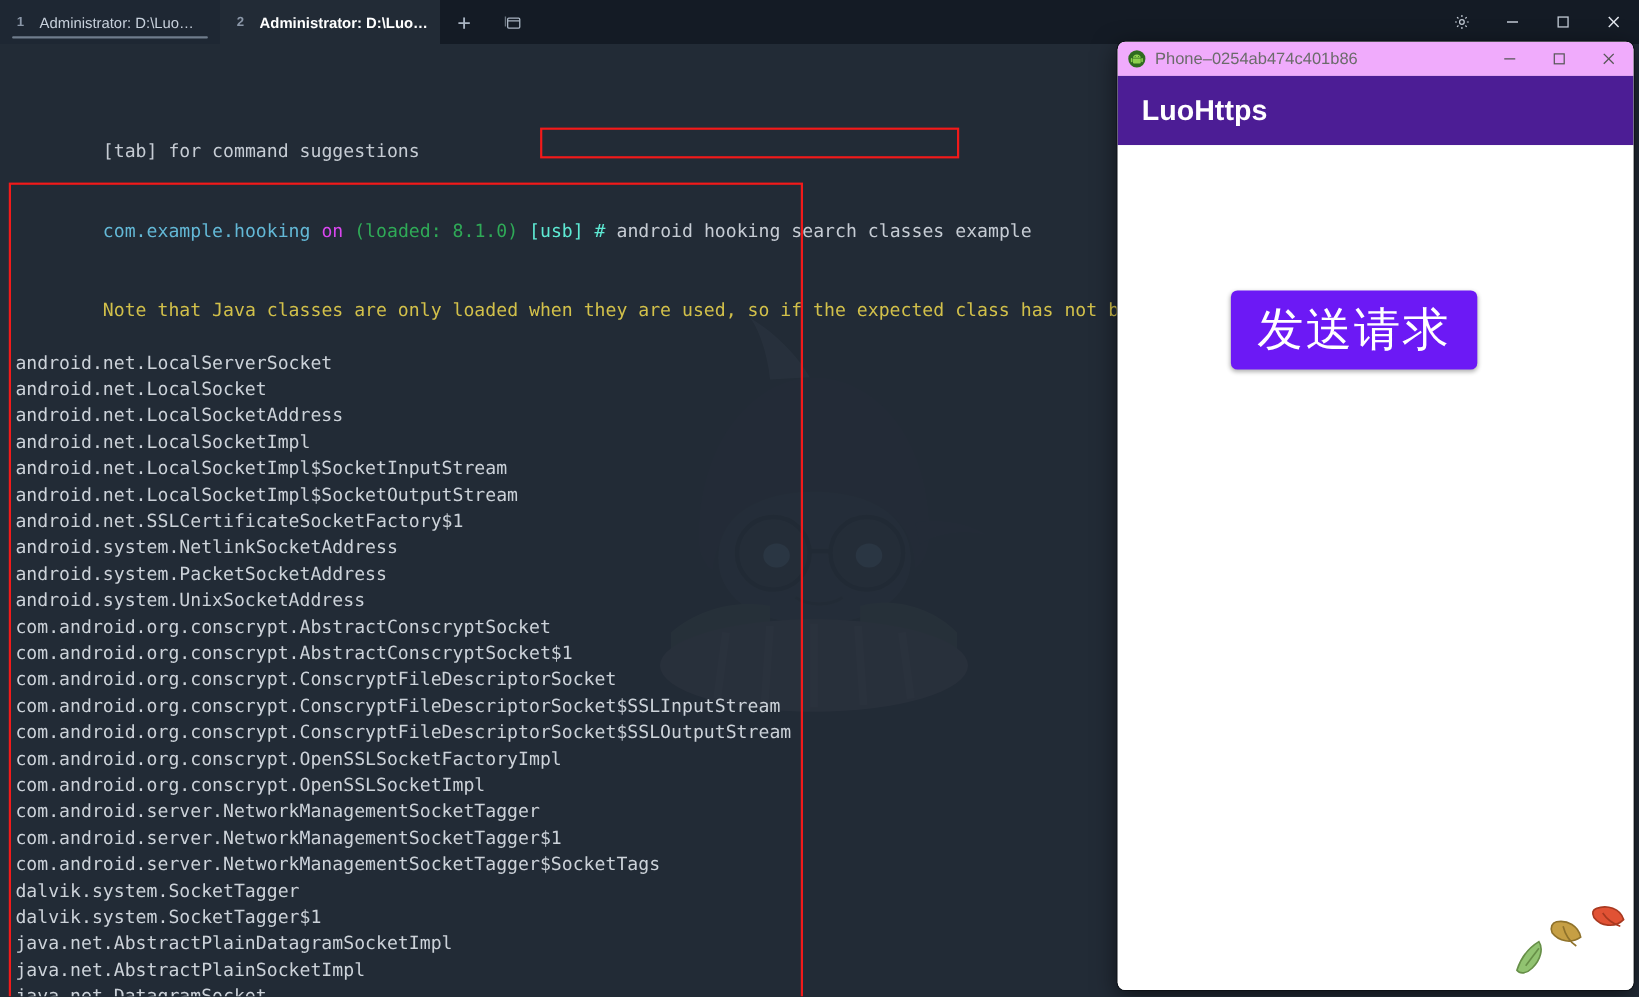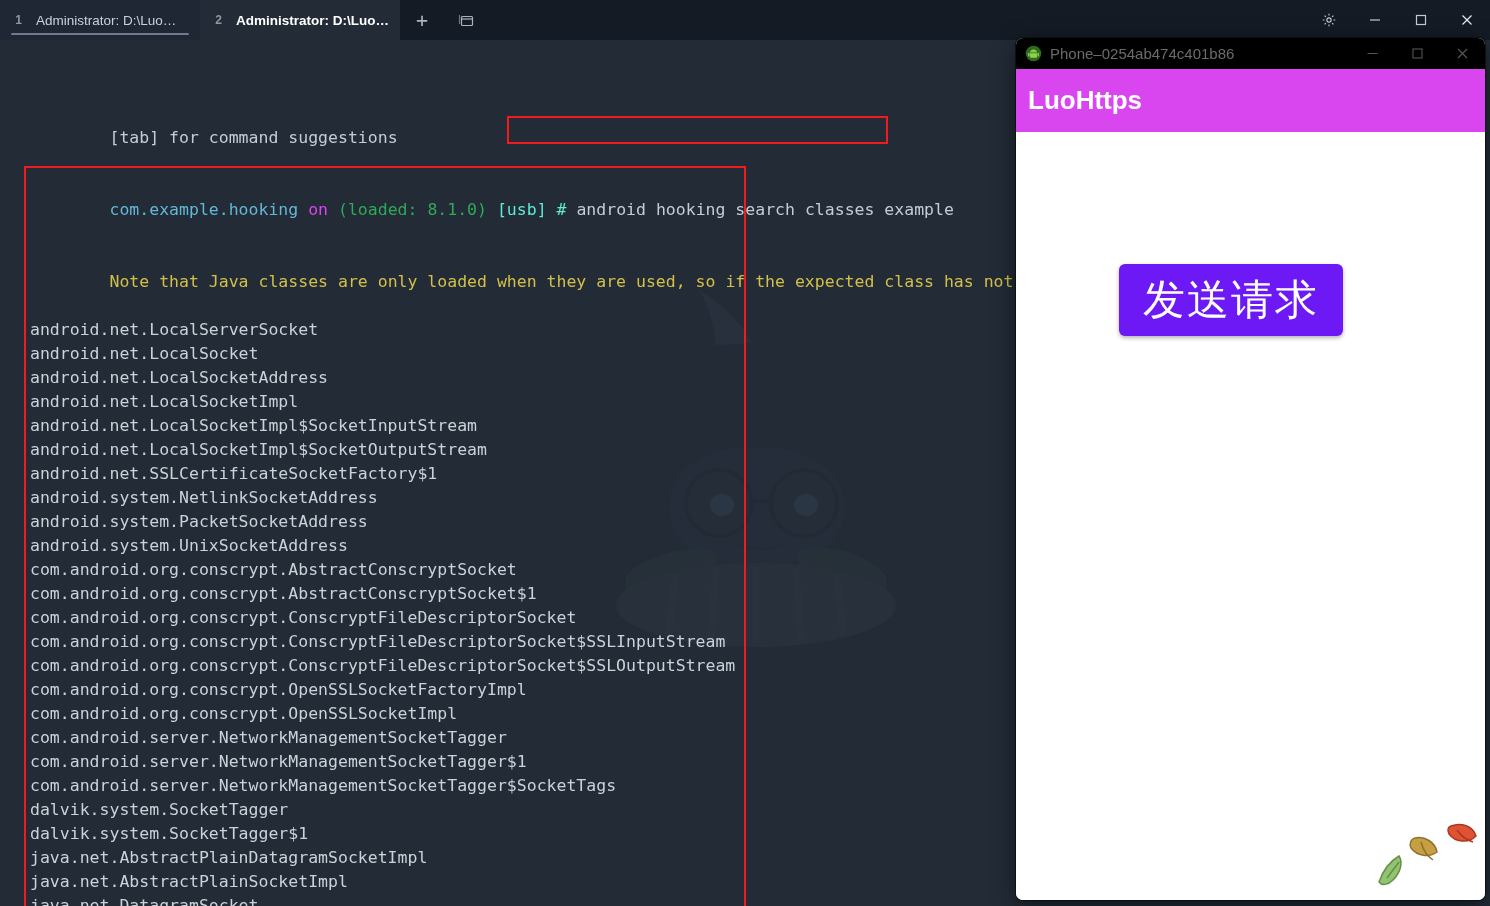--- a/index.html
+++ b/index.html
@@ -38,21 +38,21 @@
   }
   #tabbar-right{position:absolute;right:0;top:0;height:40px;display:flex;align-items:center;}
   .winctl{
     width:46px;height:40px;display:flex;align-items:center;justify-content:center;
     color:#c2cad4;
   }
   .winctl svg{display:block;}
 
   
   #terminal-body{
-    position:absolute;left:16px;top:40px;width:1342px;height:866px;
+    position:absolute;left:0;top:40px;width:1342px;height:866px;
     overflow:hidden;
   }
   
   #bg-watermark{
     position:absolute;left:540px;top:235px;width:400px;height:390px;
     opacity:0.115;pointer-events:none;
   }
   #console-text{
     position:absolute;left:14px;top:14px;right:0;
     font-size:16.5px;line-height:24px;
@@ -71,32 +71,32 @@
   #redbox-command{left:491px;top:76px;width:381px;height:28px;}
   #redbox-results{left:8px;top:126px;width:722px;height:770px;}
 
   
   #phone-window{
     position:absolute;left:1016px;top:38px;width:469px;height:862px;
     background:#ffffff;border-radius:7px;overflow:hidden;
     box-shadow:0 0 0 1px #0d1117, 0 6px 22px rgba(0,0,0,.55);
   }
   #phone-titlebar{
-    height:31px;background:#000000;display:flex;align-items:center;
+    height:31px;background:#f0abfc;display:flex;align-items:center;
     padding-left:9px;
   }
   #android-icon{width:17px;height:17px;flex:0 0 auto;}
   #phone-title-text{
     font-family:"Liberation Sans",sans-serif;font-size:15px;color:#6b6b6b;
     margin-left:8px;white-space:nowrap;
   }
   #phone-winctls{margin-left:auto;display:flex;align-items:center;}
   .pctl{width:45px;height:31px;display:flex;align-items:center;justify-content:center;color:#555;}
   #phone-appbar{
-    height:63px;background:#d946ef;display:flex;align-items:center;padding-left:12px;
+    height:63px;background:#4c1d95;display:flex;align-items:center;padding-left:22px;
   }
   #phone-appbar-title{
     font-family:"Liberation Sans",sans-serif;font-size:26px;font-weight:bold;color:#ffffff;
   }
   #phone-screen{
     position:relative;height:768px;background:#ffffff;
   }
   #send-request-button{
     position:absolute;left:103px;top:132px;width:224px;height:72px;
     background:#6c19f5;border:none;border-radius:6px;

